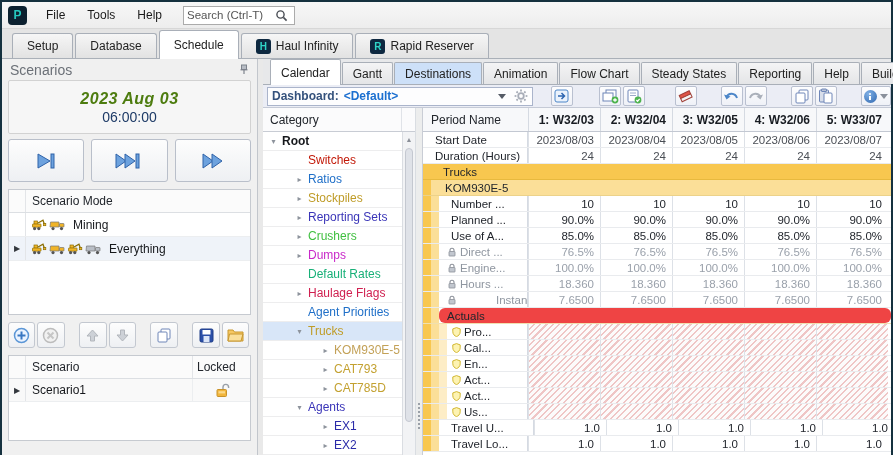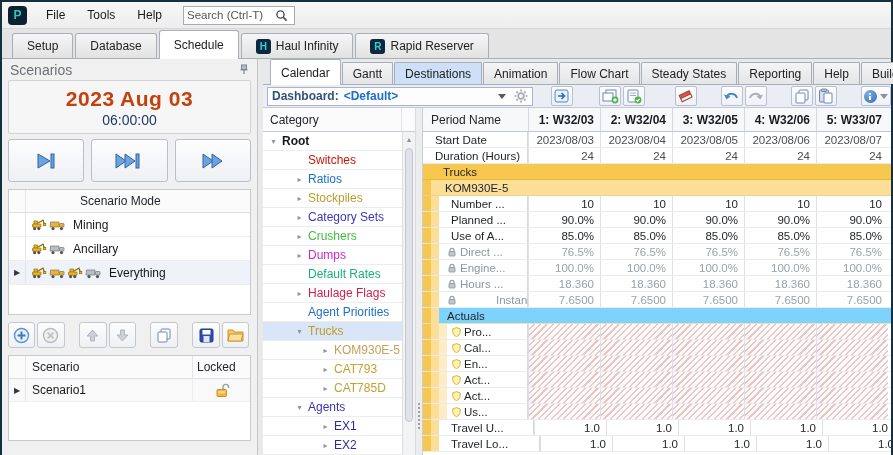--- a/index.html
+++ b/index.html
@@ -32,27 +32,27 @@
   .content { display:flex; height:397px; }
   .leftpanel { width:256px; background:#f0f0f0; border-right:1px solid #c2c6cc; padding:0 6px; }
   .vsplit { width:5px; background:#e9e9e9; }
   .rightpanel { flex:1; display:flex; flex-direction:column; min-width:0; }
 
   
   .panelhdr { height:21px; display:flex; align-items:center; justify-content:space-between; padding:0 2px;
               color:#6b7077; font-size:14px; }
   .datebox { height:54px; background:#f6f6f6; border:1px solid #d2d2d2; border-radius:2px;
              display:flex; flex-direction:column; align-items:center; justify-content:center; }
-  .date { font-size:21px; font-weight:bold; color:#c2410c; letter-spacing:0.5px; }
+  .date { font-size:16px; font-weight:bold; color:#4d7c0f; letter-spacing:0.5px;font-style:italic; }
   .time { font-size:14px; color:#1d3a66; margin-top:1px; }
   .playrow { display:flex; gap:7px; margin-top:5px; }
   .playbtn { flex:1; height:43px; background:linear-gradient(#fdfdfd,#eef0f3); border:1px solid #b9bfca; border-radius:3px;
              display:flex; align-items:center; justify-content:center; }
   .modelist { margin-top:7px; height:126px; background:#fff; border:1px solid #c6cad0; }
-  .mlhdr { height:23px; display:flex; align-items:center; border-bottom:1px solid #dcdfe3; background:#fbfbfb;gap:48px; }
+  .mlhdr { height:23px; display:flex; align-items:center; border-bottom:1px solid #dcdfe3; background:#fbfbfb; }
   .selcol { width:17px; align-self:stretch; border-right:1px solid #e3e5e8; display:flex; align-items:center; justify-content:center;
             color:#33373d; font-size:8px; flex:none; }
   .mlhdr .hlabel { padding-left:6px; color:#22262c; }
   .mrow { height:24px; display:flex; align-items:center; border-bottom:1px solid #eceef0; }
   .mrow.sel { background:#eff3f9; }
   .mrow .micons { display:flex; align-items:flex-end; gap:1px; padding-left:5px; }
   .mrow .mlabel { padding-left:7px; color:#16181c; }
   .scntools { margin-top:6px; height:28px; display:flex; align-items:center; }
   .toolb { width:28px; height:26px; display:flex; align-items:center; justify-content:center;
            background:linear-gradient(#fdfdfd,#eef0f3); border:1px solid #c3c8d0; border-radius:3px; margin-right:2px; }
@@ -225,40 +225,20 @@
                   <circle cx="7.8" cy="10.6" r="1.6" fill="#555"></circle>
                 </svg>
                 <svg width="17" height="12" viewBox="0 0 17 12">
                   <path d="M1.5 3 H10 V8 H1 Z" fill="#f0b428" stroke="#777" stroke-width="0.7"></path>
                   <rect x="10.5" y="4.5" width="4.5" height="3.5" rx="0.5" fill="#f0b428" stroke="#777" stroke-width="0.7"></rect>
                   <circle cx="4" cy="9.6" r="1.6" fill="#555"></circle>
                   <circle cx="12.5" cy="9.6" r="1.6" fill="#555"></circle>
                 </svg>
               </span>
               <span class="mlabel">Mining</span>
-            </div>
-            <div class="mrow ">
-              <span class="selcol"></span>
-              <span class="micons">
-                <svg width="17" height="13" viewBox="0 0 17 13">
-                  <path d="M7 5 L12 2.2 L13.5 6.5" fill="none" stroke="#8a6d00" stroke-width="1.2"></path>
-                  <rect x="12.6" y="5.5" width="2.2" height="2.2" fill="#f0b428" stroke="#8a6d00" stroke-width="0.7"></rect>
-                  <rect x="3" y="3" width="3.4" height="3.2" fill="#f0b428" stroke="#8a6d00" stroke-width="0.7"></rect>
-                  <rect x="1.5" y="6" width="8.5" height="3.2" rx="0.5" fill="#f0b428" stroke="#8a6d00" stroke-width="0.7"></rect>
-                  <circle cx="3.6" cy="10.6" r="1.6" fill="#555"></circle>
-                  <circle cx="7.8" cy="10.6" r="1.6" fill="#555"></circle>
-                </svg>
-                <svg width="17" height="12" viewBox="0 0 17 12">
-                  <path d="M1.5 3 H10 V8 H1 Z" fill="#b9bec6" stroke="#777" stroke-width="0.7"></path>
-                  <rect x="10.5" y="4.5" width="4.5" height="3.5" rx="0.5" fill="#b9bec6" stroke="#777" stroke-width="0.7"></rect>
-                  <circle cx="4" cy="9.6" r="1.6" fill="#555"></circle>
-                  <circle cx="12.5" cy="9.6" r="1.6" fill="#555"></circle>
-                </svg>
-              </span>
-              <span class="mlabel">Ancillary</span>
             </div>
             <div class="mrow sel">
               <span class="selcol">▶</span>
               <span class="micons">
                 <svg width="17" height="13" viewBox="0 0 17 13">
                   <path d="M7 5 L12 2.2 L13.5 6.5" fill="none" stroke="#8a6d00" stroke-width="1.2"></path>
                   <rect x="12.6" y="5.5" width="2.2" height="2.2" fill="#f0b428" stroke="#8a6d00" stroke-width="0.7"></rect>
                   <rect x="3" y="3" width="3.4" height="3.2" fill="#f0b428" stroke="#8a6d00" stroke-width="0.7"></rect>
                   <rect x="1.5" y="6" width="8.5" height="3.2" rx="0.5" fill="#f0b428" stroke="#8a6d00" stroke-width="0.7"></rect>
                   <circle cx="3.6" cy="10.6" r="1.6" fill="#555"></circle>
@@ -476,21 +456,21 @@
                 <div class="trow " style="padding-left:30px;">
                   <span class="texp">▸</span>
                   <span class="tlab" style="color:#1f6fc8;">Ratios</span>
                 </div>
                 <div class="trow " style="padding-left:30px;">
                   <span class="texp">▸</span>
                   <span class="tlab" style="color:#bf9c28;">Stockpiles</span>
                 </div>
                 <div class="trow " style="padding-left:30px;">
                   <span class="texp">▸</span>
-                  <span class="tlab" style="color:#3a35b8;">Category Sets</span>
+                  <span class="tlab" style="color:#3a35b8;">Reporting Sets</span>
                 </div>
                 <div class="trow " style="padding-left:30px;">
                   <span class="texp">▸</span>
                   <span class="tlab" style="color:#3fbf3f;">Crushers</span>
                 </div>
                 <div class="trow " style="padding-left:30px;">
                   <span class="texp">▸</span>
                   <span class="tlab" style="color:#c928c9;">Dumps</span>
                 </div>
                 <div class="trow " style="padding-left:30px;">
@@ -686,21 +666,21 @@
                 </div>
                 <div class="vcell ">7.6500</div>
                 <div class="vcell ">7.6500</div>
                 <div class="vcell ">7.6500</div>
                 <div class="vcell ">7.6500</div>
                 <div class="vcell ">7.6500</div>
               </div>
               <div class="crow" style="border-bottom-color:#f0e0b0;">
                 <div class="band" style="background:#f8c74f;"></div>
                 <div class="band" style="background:#fbdf98;"></div>
-                <div class="secfill" style="background:#7dd3fc;padding-left:8px;">Actuals</div>
+                <div class="secfill" style="background:#ef4444;padding-left:8px;border-radius:6px;">Actuals</div>
               </div>
               <div class="crow">
                 <div class="band" style="background:#f8c74f;"></div>
                 <div class="band" style="background:#fbdf98;"></div>
                 <div class="band" style="background:#fdedc6;"></div>
                 <div class="lblcell" style="width:81px;padding-left:5px;">
                   <span class="icongap">
                     <svg width="9" height="10" viewBox="0 0 9 10">
                       <path d="M4.5 0.6 L8.2 1.9 V4.8 C8.2 7.3 6.4 8.9 4.5 9.6 C2.6 8.9 0.8 7.3 0.8 4.8 V1.9 Z" fill="#fdf3b2" stroke="#cdb01e" stroke-width="0.9"></path>
                     </svg>
@@ -811,21 +791,21 @@
                 </div>
                 <div class="vcell ">1.0</div>
                 <div class="vcell ">1.0</div>
                 <div class="vcell ">1.0</div>
                 <div class="vcell ">1.0</div>
                 <div class="vcell ">1.0</div>
               </div>
               <div class="crow">
                 <div class="band" style="background:#f8c74f;"></div>
                 <div class="band" style="background:#fbdf98;"></div>
-                <div class="lblcell" style="width:101px;padding-left:12px;">
+                <div class="lblcell" style="width:89px;padding-left:12px;">
                   <span class="txt">Travel Lo...</span>
                 </div>
                 <div class="vcell ">1.0</div>
                 <div class="vcell ">1.0</div>
                 <div class="vcell ">1.0</div>
                 <div class="vcell ">1.0</div>
                 <div class="vcell ">1.0</div>
               </div>
             </div>
         </div>

